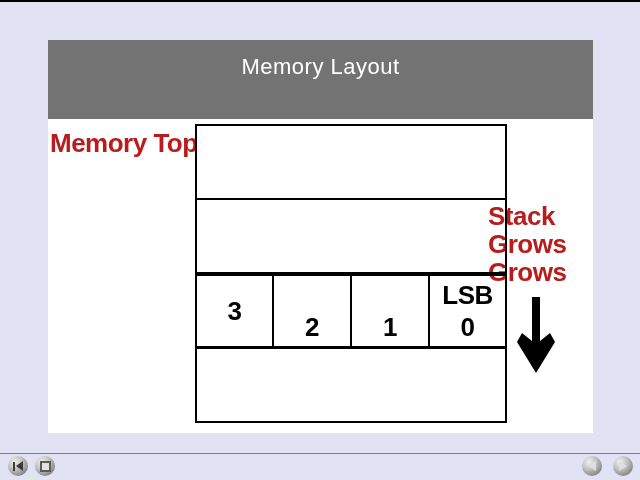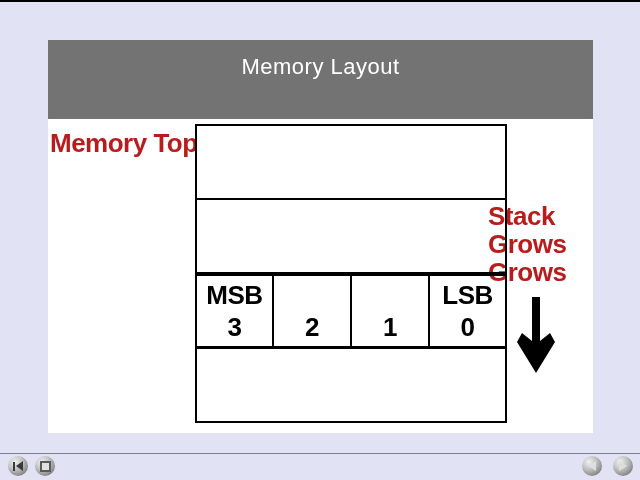--- a/index.html
+++ b/index.html
@@ -101,21 +101,20 @@
 
   <div class="outerbox"></div>
   <div class="dg hline1"></div>
   <div class="dg hline2"></div>
   <div class="dg hline3"></div>
   <div class="dg vline1"></div>
   <div class="dg vline2"></div>
   <div class="dg vline3"></div>
 
   <div class="byte-cell cell0">
-    <span class="tag">MSB</span>
     <span class="digit">3</span>
   </div>
   <div class="byte-cell cell1">
     <span class="tag"></span>
     <span class="digit">2</span>
   </div>
   <div class="byte-cell cell2">
     <span class="tag"></span>
     <span class="digit">1</span>
   </div>

